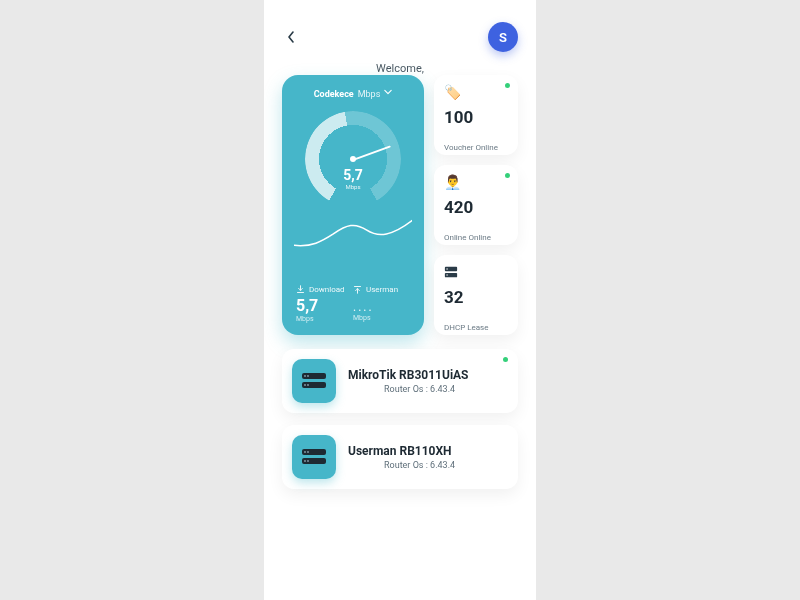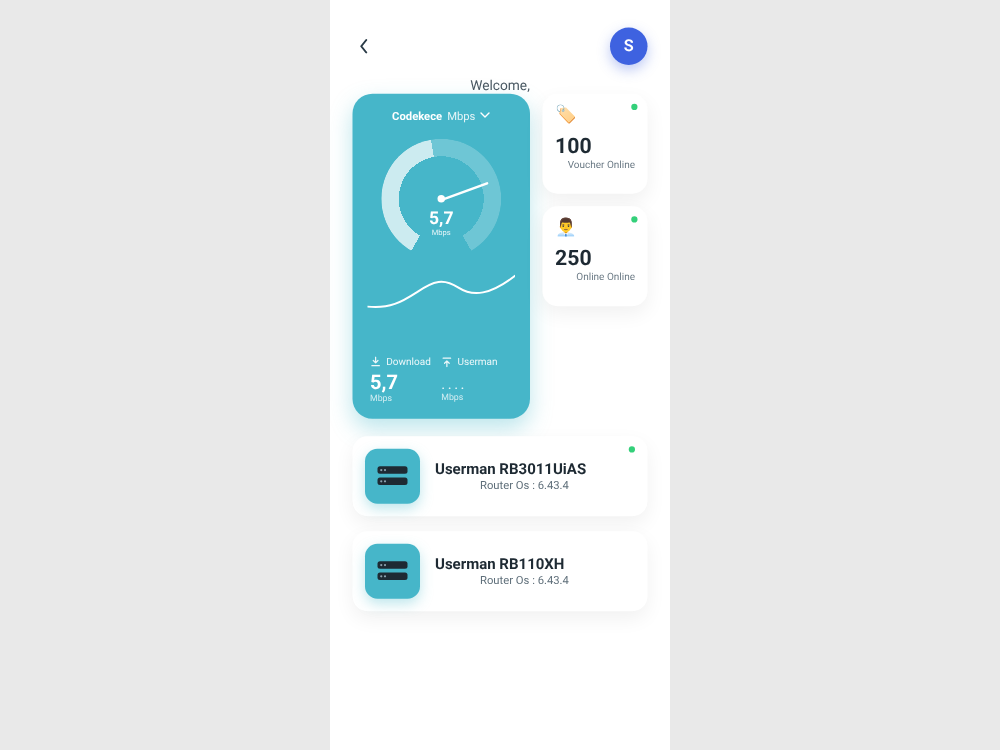--- a/index.html
+++ b/index.html
@@ -33,21 +33,21 @@
   .du-label { display: flex; align-items: flex-end; gap: 4px; font-size: 8px; opacity: .9; }
   .du-label svg { width: 9px; height: 9px; }
   .du-val { font-size: 16px; font-weight: 700; margin-top: 2px; }
   .du-unit { font-size: 7px; opacity: .75; }
   .du-dots { font-size: 12px; letter-spacing: 2px; margin-top: 6px; opacity: .9; }
   .side { flex: 1; display: flex; flex-direction: column; gap: 10px; }
   .stat { background: #fff; border-radius: 12px; box-shadow: 0 6px 16px rgba(0,0,0,.06); padding: 10px 10px 8px 10px; position: relative; height: 80px; }
   .stat .dot { position: absolute; top: 8px; right: 8px; width: 5px; height: 5px; border-radius: 50%; background: #34d07a; }
   .stat .icon { font-size: 14px; line-height: 1; height: 16px; }
   .stat .num { font-size: 17px; font-weight: 700; color: #1e2a33; margin-top: 6px; }
-  .stat .lbl { font-size: 8px; color: #6b7a85; margin-top: 0; text-align: right; }
+  .stat .lbl { font-size: 8px; color: #6b7a85; margin-top: 16px; }
   .server-icon { color: #2a3b47; }
   .server-icon svg { width: 14px; height: 14px; }
   .devices { margin-top: 14px; display: flex; flex-direction: column; gap: 12px; }
   .device { background: #fff; border-radius: 12px; box-shadow: 0 6px 16px rgba(0,0,0,.06); padding: 10px; display: flex; align-items: center; gap: 12px; position: relative; cursor: pointer; }
   .device .dot { position: absolute; top: 8px; right: 10px; width: 5px; height: 5px; border-radius: 50%; background: #34d07a; }
   .device-thumb { width: 44px; height: 44px; background: #46b6c9; border-radius: 10px; display: flex; align-items: center; justify-content: center; box-shadow: 0 4px 10px rgba(70,182,201,.35); }
   .device-thumb svg { width: 26px; height: 20px; }
   .device-name { font-size: 12px; font-weight: 700; color: #1e2a33; }
   .device-sub { font-size: 9px; color: #5f6f7a; margin-top: 2px; margin-left: 36px; }
 </style>
@@ -126,41 +126,53 @@
     <div class="side">
       <div class="stat">
         <div class="dot"></div>
         <div class="icon">🏷️</div>
         <div class="num">100</div>
         <div class="lbl">Voucher Online</div>
       </div>
       <div class="stat">
         <div class="dot"></div>
         <div class="icon">👨‍💼</div>
-        <div class="num">250</div>
+        <div class="num">420</div>
         <div class="lbl">Online Online</div>
+      </div>
+      <div class="stat">
+        <div class="icon server-icon">
+          <svg viewBox="0 0 16 16">
+              <rect x="1" y="2" width="14" height="5" rx="1" fill="#2a3b47"></rect>
+              <rect x="1" y="9" width="14" height="5" rx="1" fill="#2a3b47"></rect>
+              <circle cx="3.5" cy="4.5" r="0.8" fill="#fff"></circle>
+              <circle cx="3.5" cy="11.5" r="0.8" fill="#fff"></circle>
+            </svg>
+        </div>
+        <div class="num">32</div>
+        <div class="lbl">DHCP Lease</div>
       </div>
     </div>
   </div>
 
   <div class="devices">
     <div class="device">
       <div class="dot"></div>
       <div class="device-thumb">
         <svg viewBox="0 0 26 20">
           <rect x="1" y="2" width="24" height="6" rx="2" fill="#1e2a33"></rect>
           <rect x="1" y="11" width="24" height="6" rx="2" fill="#1e2a33"></rect>
           <circle cx="4" cy="5" r="0.9" fill="#8aa0ad"></circle>
             <circle cx="7" cy="5" r="0.9" fill="#8aa0ad"></circle>
           <circle cx="4" cy="14" r="0.9" fill="#8aa0ad"></circle>
             <circle cx="7" cy="14" r="0.9" fill="#8aa0ad"></circle>
         </svg>
       </div>
       <div>
-        <div class="device-name">Userman RB3011UiAS</div>
+        <div class="device-name">MikroTik RB3011UiAS</div>
         <div class="device-sub">Router Os : 6.43.4</div>
       </div>
     </div>
 
     <div class="device">
       <div class="device-thumb">
         <svg viewBox="0 0 26 20">
           <rect x="1" y="2" width="24" height="6" rx="2" fill="#1e2a33"></rect>
           <rect x="1" y="11" width="24" height="6" rx="2" fill="#1e2a33"></rect>
           <circle cx="4" cy="5" r="0.9" fill="#8aa0ad"></circle>

